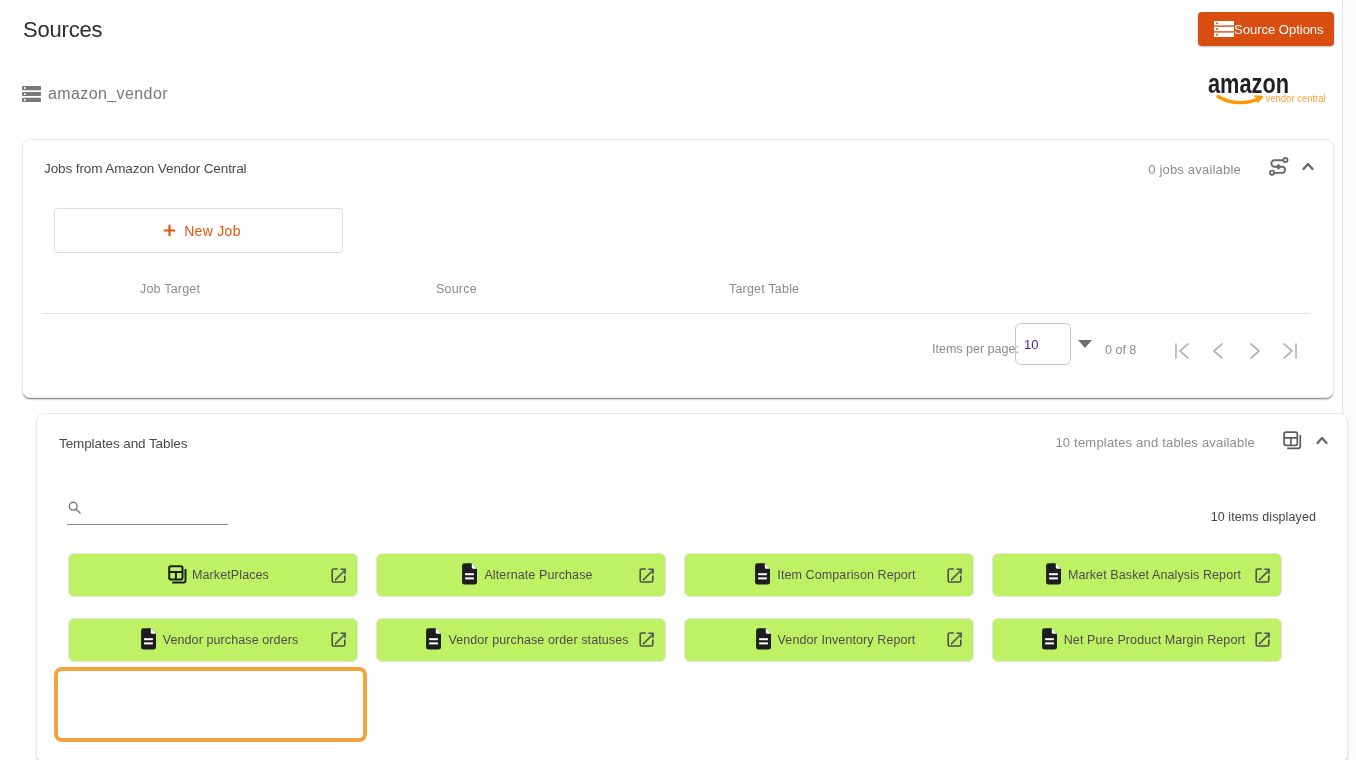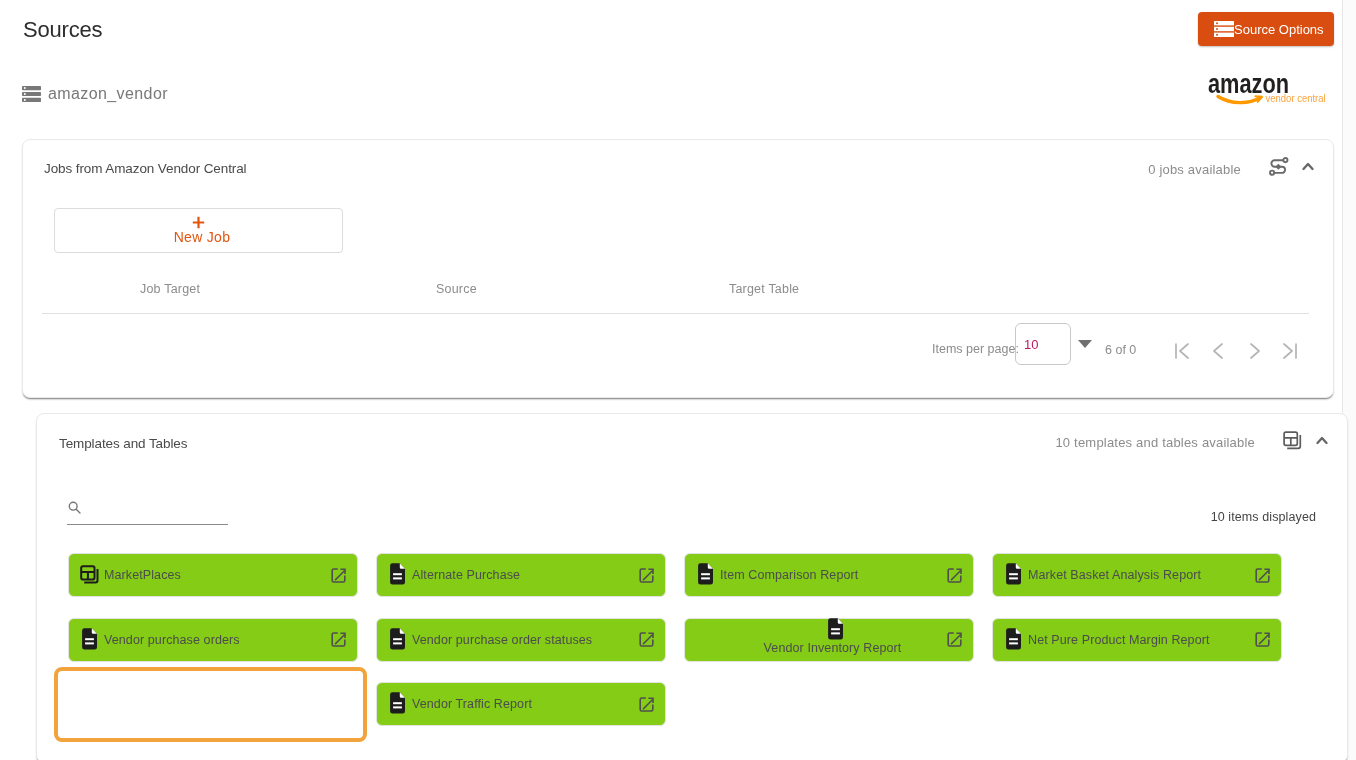--- a/index.html
+++ b/index.html
@@ -22,37 +22,37 @@
 
   .card { background:#fff; border:1px solid #e9e9e9; border-radius:8px;
     box-shadow:0 2px 2px -1px rgba(0,0,0,0.55); }
   #card1 { left:22px; top:139px; width:1312px; height:259px; }
   #card2 { left:36px; top:413px; width:1312px; height:350px; }
 
   .cardtitle { font-size:13.5px; color:#4a4a4a; letter-spacing:-0.1px; }
   .graylabel { font-size:13px; color:#8c8c8c; letter-spacing:0.2px; }
 
   .newjob { left:31px; top:68px; width:289px; height:45px; border:1px solid #dcdcdc; border-radius:4px;
-    display:flex; align-items:center; justify-content:center; padding-left:7px; color:#e3540f; font-size:14px; letter-spacing:0.3px;flex-direction:column; }
+    display:flex; align-items:center; justify-content:center; padding-left:7px; color:#e3540f; font-size:14px; letter-spacing:0.3px; }
 
   .thead { top:142px; font-size:12.5px; color:#8c8c8c; letter-spacing:0.2px; }
   .hline { left:19px; top:173px; width:1267px; height:0; border-top:1px solid #e0e0e0; }
 
   .pag { font-size:12.5px; color:#8c8c8c; }
   .pagselect { left:992px; top:183px; width:56px; height:42px; border:1px solid #c9c9c9; border-radius:6px;
-    display:flex; align-items:center; justify-content:space-between; padding:11px 8px; font-size:13px; color:#be185d;gap:40px; }
+    display:flex; align-items:center; justify-content:space-between; padding:11px 8px; font-size:13px; color:#4c1d95;gap:40px; }
   .tri { width:0; height:0; border-left:7px solid transparent; border-right:7px solid transparent; border-top:8.5px solid #6f6f6f; }
 
   .navicons { top:203px; color:#b9b9b9; }
 
   .searchline { left:30px; top:110px; width:161px; border-top:1px solid #8a8a8a; }
   .itemsdisp { top:96px; right:31px; font-size:12.5px; color:#454545; letter-spacing:0.1px; }
 
-  .tcard { position:absolute; width:290px; height:44px; border:1px solid #e3e3e3; border-radius:6px; background:#84cc16;
-    display:flex; align-items:center; }
+  .tcard { position:absolute; width:290px; height:44px; border:1px solid #e3e3e3; border-radius:6px; background:#bef264;
+    display:flex; align-items:center;justify-content:center; }
   .tcard .ticon { margin-left:13px; display:flex; align-items:center; position:relative; top:-1px; } .tcard .ticon.tbl { margin-left:11px; }
   .tcard .tlabel { margin-left:7px; font-size:12.5px; color:#4c4c4c; letter-spacing:0.1px; }
   .tcard .ticon.tbl ~ .tlabel { margin-left:5px; }
   .tcard .ext { position:absolute; right:11px; top:calc(50% + 1.5px); transform:translateY(-50%); }
 
   .hilite { left:17px; top:253px; width:313px; height:75px; border:4.5px solid #f2a33c; border-radius:8px; }
 
   .chev { stroke:#666666; stroke-width:2.3; fill:none; stroke-linecap:round; stroke-linejoin:round; }
 </style>
 </head>
@@ -123,21 +123,21 @@
     </div>
   <div class="abs thead" style="left:117px;">Job Target</div>
   <div class="abs thead" style="left:413px;">Source</div>
   <div class="abs thead" style="left:706px;">Target Table</div>
   <div class="abs hline"></div>
   <div class="abs pag" style="left:909px; top:202px;">Items per page:</div>
   <div class="abs pagselect">
       <span>10</span>
       <span class="tri"></span>
     </div>
-  <div class="abs pag" style="left:1082px; top:203px;">6 of 0</div>
+  <div class="abs pag" style="left:1082px; top:203px;">0 of 8</div>
   <svg class="abs navicons" style="left:1150px;" width="130" height="16" viewBox="0 0 130 16">
     <g fill="none" stroke="#b5b5b5" stroke-width="1.7" stroke-linecap="round" stroke-linejoin="round">
       <path d="M3 1 V15 M15 1 L7 8 L15 15"></path>
       <path d="M49 1 L41 8 L49 15"></path>
       <path d="M78 1 L86 8 L78 15"></path>
       <path d="M111 1 L119 8 L111 15 M123 1 V15"></path>
     </g>
   </svg>
 </div>
 
@@ -263,21 +263,21 @@
       </span>
       <span class="tlabel">Vendor purchase order statuses</span>
       <span class="ext"><svg width="15" height="16" viewBox="0 0 15 16">
           <g fill="none" stroke="#4f4f4f" stroke-width="1.6" stroke-linecap="square">
             <path d="M6.8 2 H2.8 Q1.2 2 1.2 3.6 V13.4 Q1.2 15 2.8 15 H12.2 Q13.8 15 13.8 13.4 V8.4" stroke-linecap="butt"></path>
             <path d="M4.6 12.5 L13.3 3.8"></path>
             <path d="M9.4 2.3 H14 V6.9" stroke-linecap="butt"></path>
           </g>
         </svg></span>
     </div>
-<div class="tcard" style="left:647px; top:203.5px;flex-direction:column;">
+<div class="tcard" style="left:647px; top:203.5px;">
       <span class="ticon">
         <svg width="15" height="22" viewBox="0 0 15 22">
           <path d="M2.5 0.3 h7.3 L15 5.7 V19.2 a2.4 2.4 0 0 1 -2.4 2.4 H2.5 a2.4 2.4 0 0 1 -2.4 -2.4 V2.7 a2.4 2.4 0 0 1 2.4 -2.4 Z" fill="#1d1d1d"></path>
           <path d="M9.8 0.3 L15 5.7 H11 a1.2 1.2 0 0 1 -1.2 -1.2 Z" fill="#ffffff"></path>
           <rect x="3.1" y="10.2" width="8.8" height="2" fill="#fff"></rect>
           <rect x="3.1" y="14.4" width="8.8" height="2" fill="#fff"></rect>
         </svg>
       </span>
       <span class="tlabel">Vendor Inventory Report</span>
       <span class="ext"><svg width="15" height="16" viewBox="0 0 15 16">
@@ -299,31 +299,13 @@
       </span>
       <span class="tlabel">Net Pure Product Margin Report</span>
       <span class="ext"><svg width="15" height="16" viewBox="0 0 15 16">
           <g fill="none" stroke="#4f4f4f" stroke-width="1.6" stroke-linecap="square">
             <path d="M6.8 2 H2.8 Q1.2 2 1.2 3.6 V13.4 Q1.2 15 2.8 15 H12.2 Q13.8 15 13.8 13.4 V8.4" stroke-linecap="butt"></path>
             <path d="M4.6 12.5 L13.3 3.8"></path>
             <path d="M9.4 2.3 H14 V6.9" stroke-linecap="butt"></path>
           </g>
         </svg></span>
     </div>
-<div class="tcard" style="left:339px; top:268px;">
-      <span class="ticon">
-        <svg width="15" height="22" viewBox="0 0 15 22">
-          <path d="M2.5 0.3 h7.3 L15 5.7 V19.2 a2.4 2.4 0 0 1 -2.4 2.4 H2.5 a2.4 2.4 0 0 1 -2.4 -2.4 V2.7 a2.4 2.4 0 0 1 2.4 -2.4 Z" fill="#1d1d1d"></path>
-          <path d="M9.8 0.3 L15 5.7 H11 a1.2 1.2 0 0 1 -1.2 -1.2 Z" fill="#ffffff"></path>
-          <rect x="3.1" y="10.2" width="8.8" height="2" fill="#fff"></rect>
-          <rect x="3.1" y="14.4" width="8.8" height="2" fill="#fff"></rect>
-        </svg>
-      </span>
-      <span class="tlabel">Vendor Traffic Report</span>
-      <span class="ext"><svg width="15" height="16" viewBox="0 0 15 16">
-          <g fill="none" stroke="#4f4f4f" stroke-width="1.6" stroke-linecap="square">
-            <path d="M6.8 2 H2.8 Q1.2 2 1.2 3.6 V13.4 Q1.2 15 2.8 15 H12.2 Q13.8 15 13.8 13.4 V8.4" stroke-linecap="butt"></path>
-            <path d="M4.6 12.5 L13.3 3.8"></path>
-            <path d="M9.4 2.3 H14 V6.9" stroke-linecap="butt"></path>
-          </g>
-        </svg></span>
-    </div>
 </div>
 
 </body></html>

